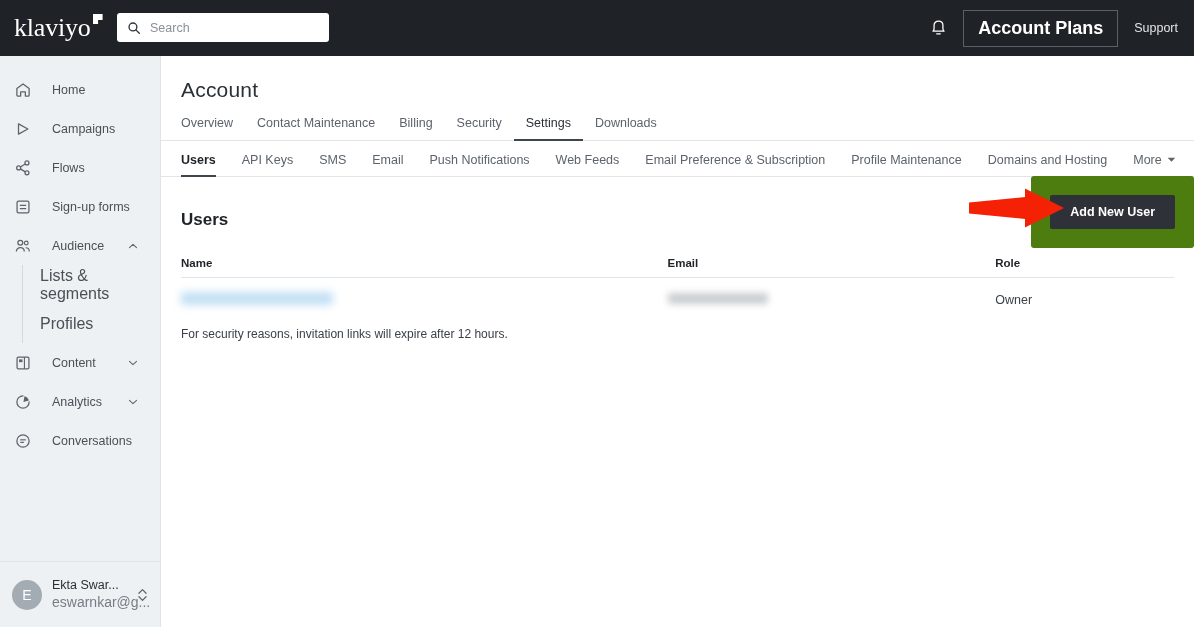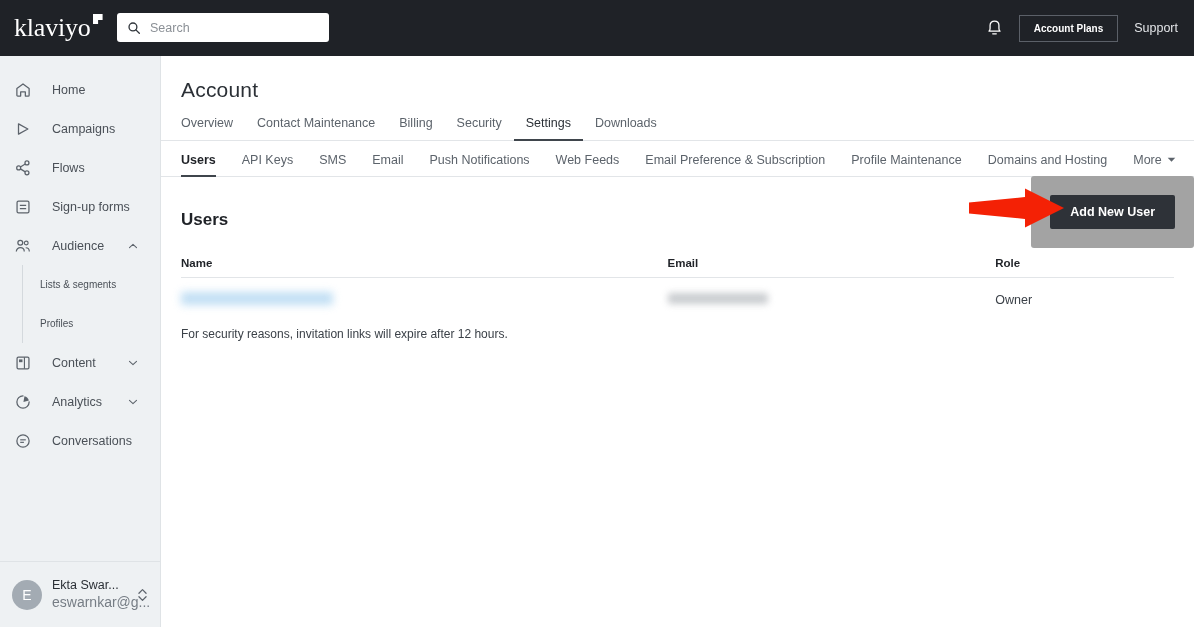--- a/index.html
+++ b/index.html
@@ -50,21 +50,21 @@
   .search-input::placeholder { color: #8b9096; }
 
   .topright {
     position: absolute; right: 16px; top: 0; height: 56px;
     display: flex; align-items: center; gap: 16px;
   }
   .bell { width: 17px; height: 19px; cursor: pointer; }
   .acct-plans {
     border: 1px solid #5b6068; background: transparent;
     color: #ffffff; font-family: "Liberation Sans", sans-serif;
-    font-size: 10px; font-weight: bold;
+    font-size: 18px; font-weight: bold;
     padding: 7px 14px; border-radius: 0; cursor: pointer;
   }
   .support {
     color: #e3e5e8; font-size: 12.5px; cursor: pointer;
   }
 
   
   .sidebar {
     position: absolute; left: 0; top: 56px;
     width: 161px; height: 571px;
@@ -86,21 +86,21 @@
   .chev {
     position: absolute; right: 22px; width: 10px; height: 6px;
   }
   .subnav { position: relative; margin-left: 22px; padding-left: 0; }
   .subnav:before {
     content: ""; position: absolute; left: 0; top: 0;
     width: 1px; height: 100%; background: #d4d9dd;
   }
   .sub-item {
     height: 39px; display: flex; align-items: center;
-    padding-left: 18px; font-size: 10px; color: #4a5057;
+    padding-left: 18px; font-size: 16px; color: #4a5057;
     cursor: pointer;
   }
 
   .profile {
     position: absolute; left: 0; bottom: 0;
     width: 160px; height: 66px;
     border-top: 1px solid #dfe3e6;
     display: flex; align-items: center; padding: 0 12px;
     cursor: pointer;
   }
@@ -185,21 +185,21 @@
   .blur-email {
     display: inline-block; width: 100px; height: 11px;
     background: #bcc0c4; filter: blur(3.5px); border-radius: 2px;
     opacity: .8;
   }
   .note { font-size: 12px; color: #3b4148; margin-top: 9px; }
 
   
   .hl-button-wrap {
     position: absolute; right: 0px; top: -1px;
-    padding: 19px; background: #a3a3a3; border-radius: 3px;
+    padding: 19px; background: #4d7c0f; border-radius: 3px;
   }
   .add-user-btn {
     background: #2e3238; color: #ffffff; border: 0;
     font-family: "Liberation Sans", sans-serif;
     font-size: 12.5px; font-weight: bold;
     padding: 10px 20px; border-radius: 2px; cursor: pointer;
     white-space: nowrap;
   }
   .red-arrow {
     position: absolute; left: 808px; top: 11px;

